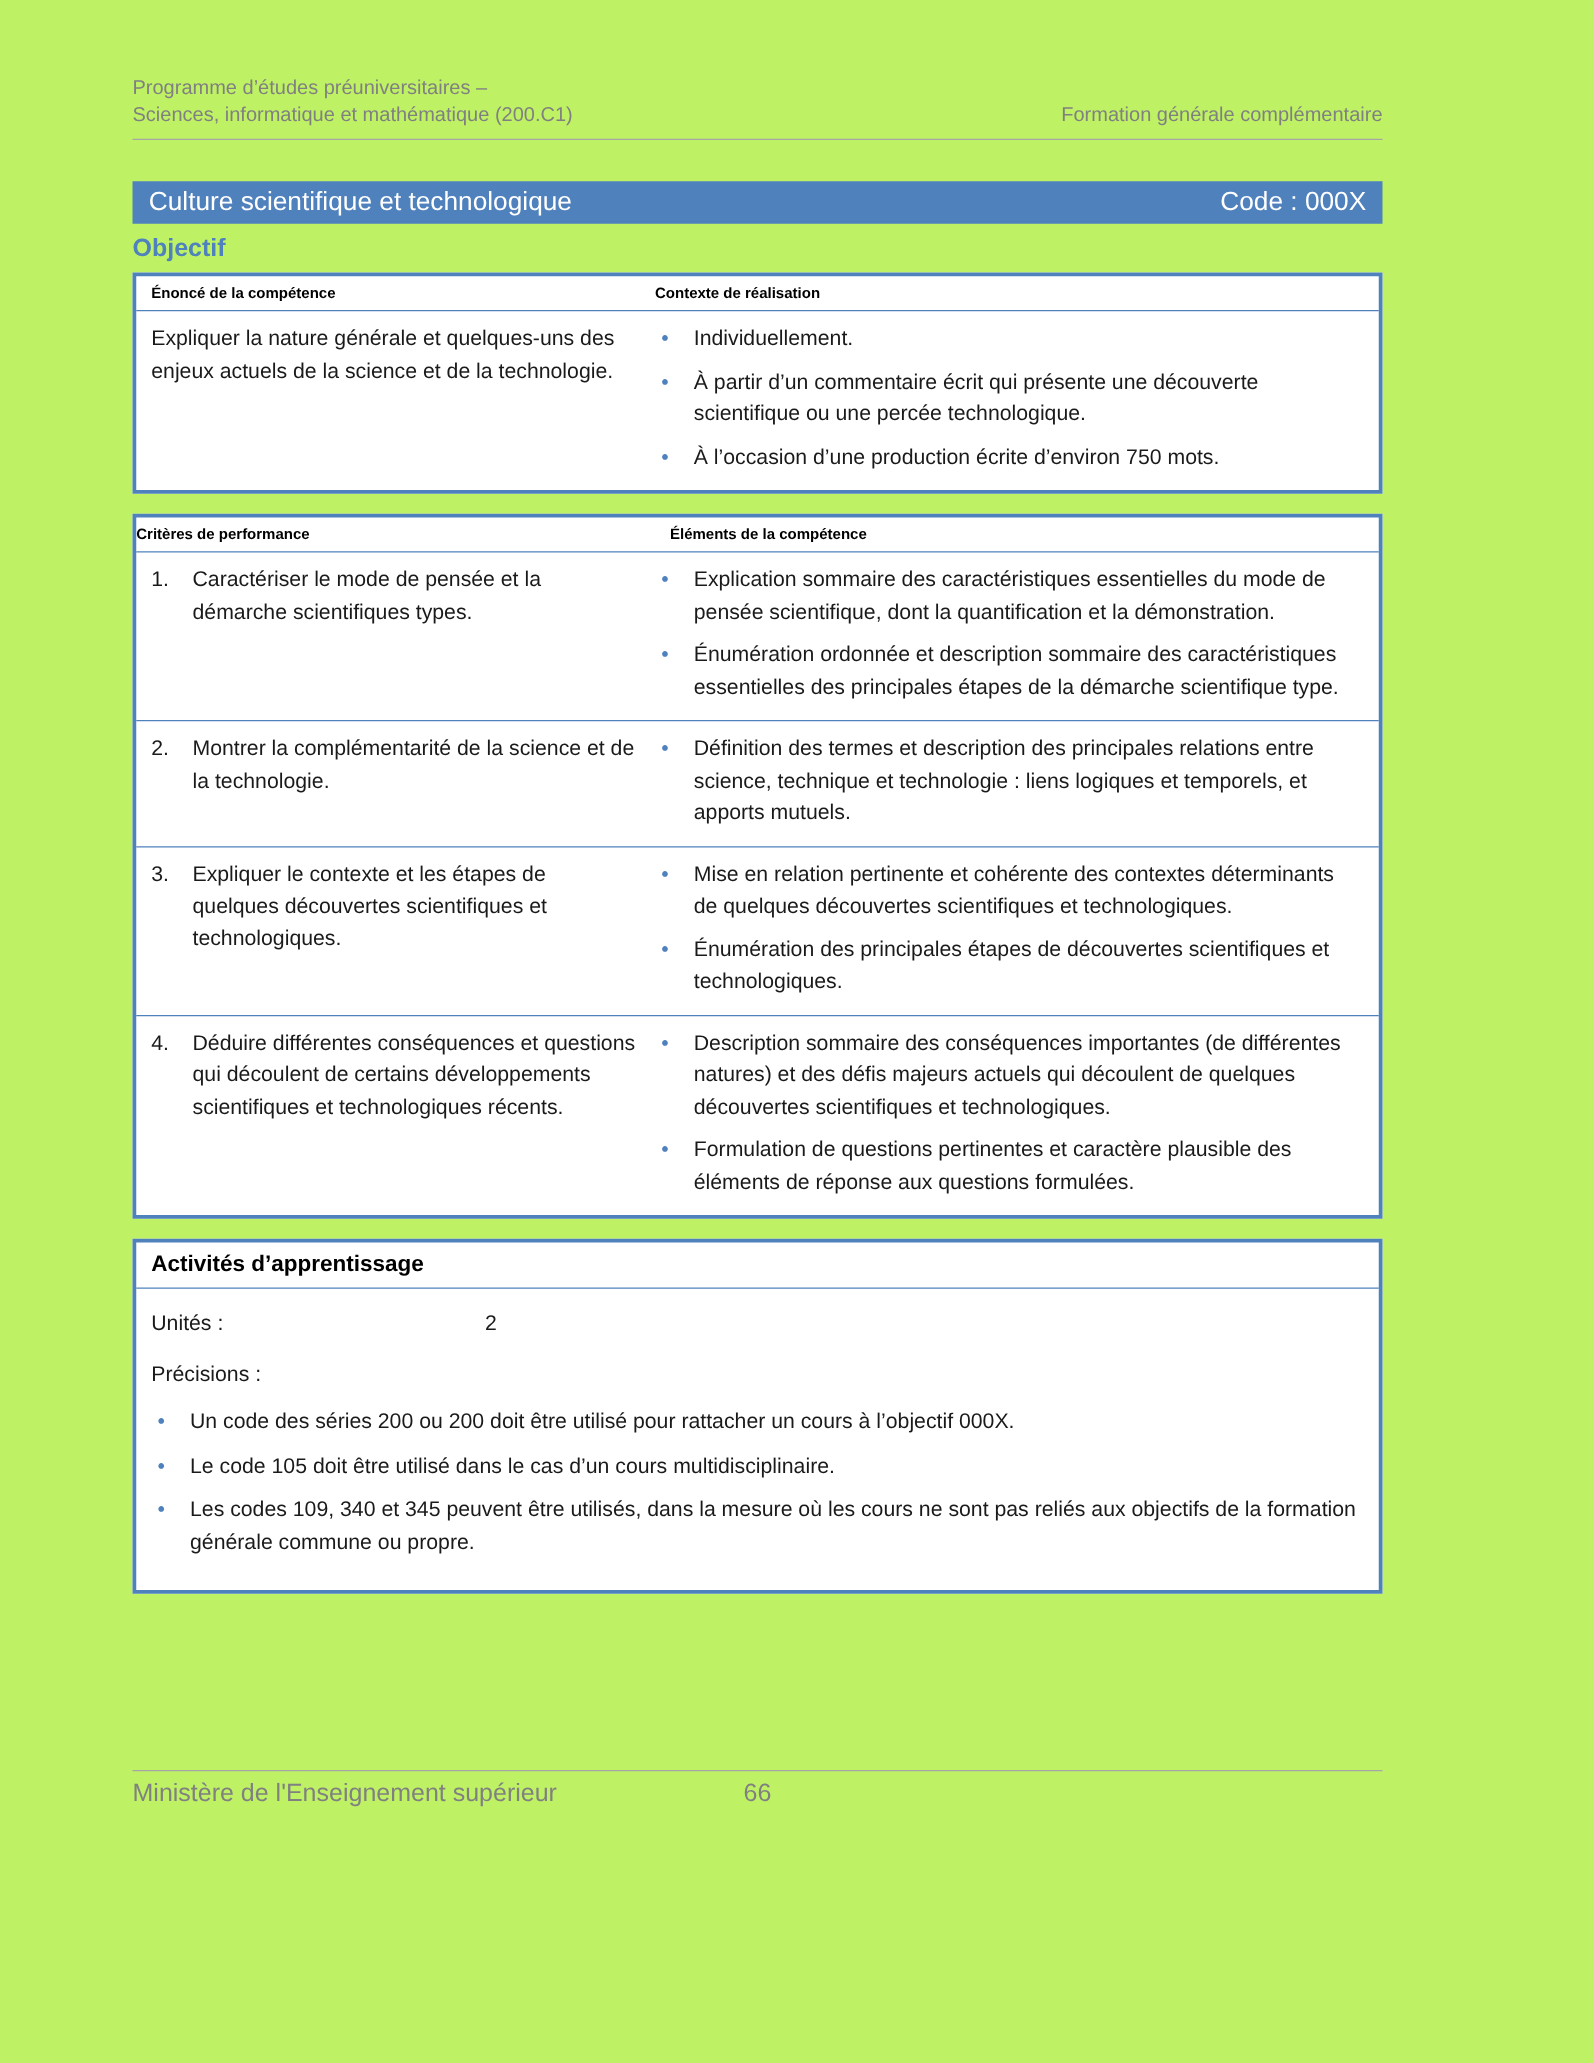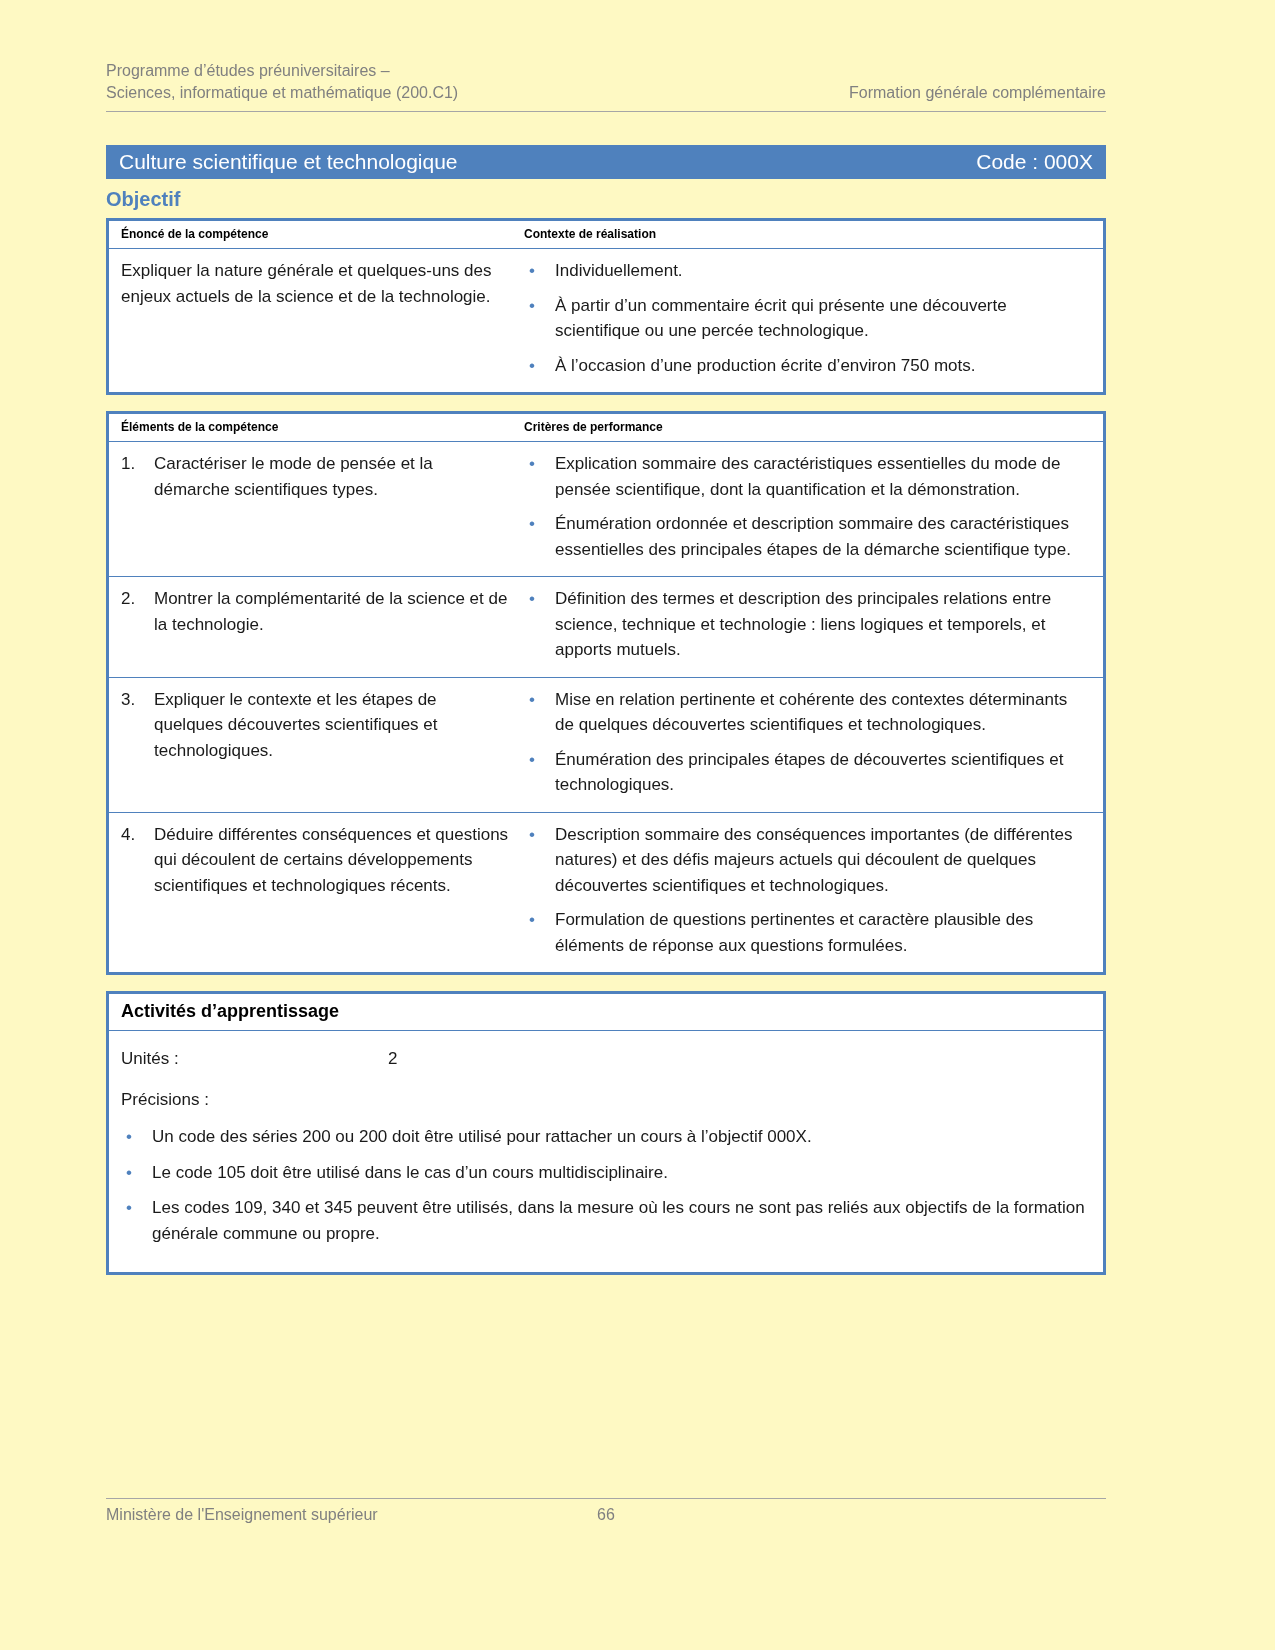--- a/index.html
+++ b/index.html
@@ -12,21 +12,21 @@
   html,body{background:#ffffff;}
   body{
     font-family:"Liberation Sans", sans-serif;
     color:var(--text-black);
     -webkit-font-smoothing:antialiased;
   }
   .page{
     position:relative;
     width:1275px;
     height:1650px;
-    background:#fef9c3;
+    background:#bef264;
     overflow:hidden;
     text-decoration:underline;
   }
   .content{
     position:absolute;
     left:106px;
     top:0;
     width:1000px;
   }
 
@@ -132,28 +132,28 @@
     margin-top:13px;
   }
   .precisions-label{margin-top:15px;}
   .act-bullets{margin-top:12px;}
   .act-bullets .bullet{margin-bottom:10px;}
 
   
   .page-footer{
     position:absolute;
     left:106px;
-    top:1498px;
+    top:1416px;
     width:1000px;
     border-top:1px solid var(--rule-gray);
     padding-top:7px;
     display:grid;
     grid-template-columns:1fr auto 1fr;
     color:var(--header-gray);
-    font-size:16px;
+    font-size:20px;
   }
   .page-footer .center{text-align:left;}
   .page-footer .right{text-align:right;}
 </style>
 </head>
 <body>
 
 <div class="page">
   <div class="content">
 
@@ -193,22 +193,22 @@
           <div class="bullet">
             <span class="dot">•</span>
             <span class="bt">À l’occasion d’une production écrite d’environ 750 mots.</span>
           </div>
         </div>
       </div>
     </section>
 
     <section class="tbl">
       <div class="grid tbl-head">
+        <div class="th right">Critères de performance</div>
         <div class="th">Éléments de la compétence</div>
-        <div class="th right">Critères de performance</div>
       </div>
 
       <div class="grid row">
         <div class="cell-l">
           <div class="numrow">
             <span class="num">1.</span>
             <span class="numtext">Caractériser le mode de pensée et la démarche scientifiques types.</span>
           </div>
         </div>
         <div class="cell-r">

